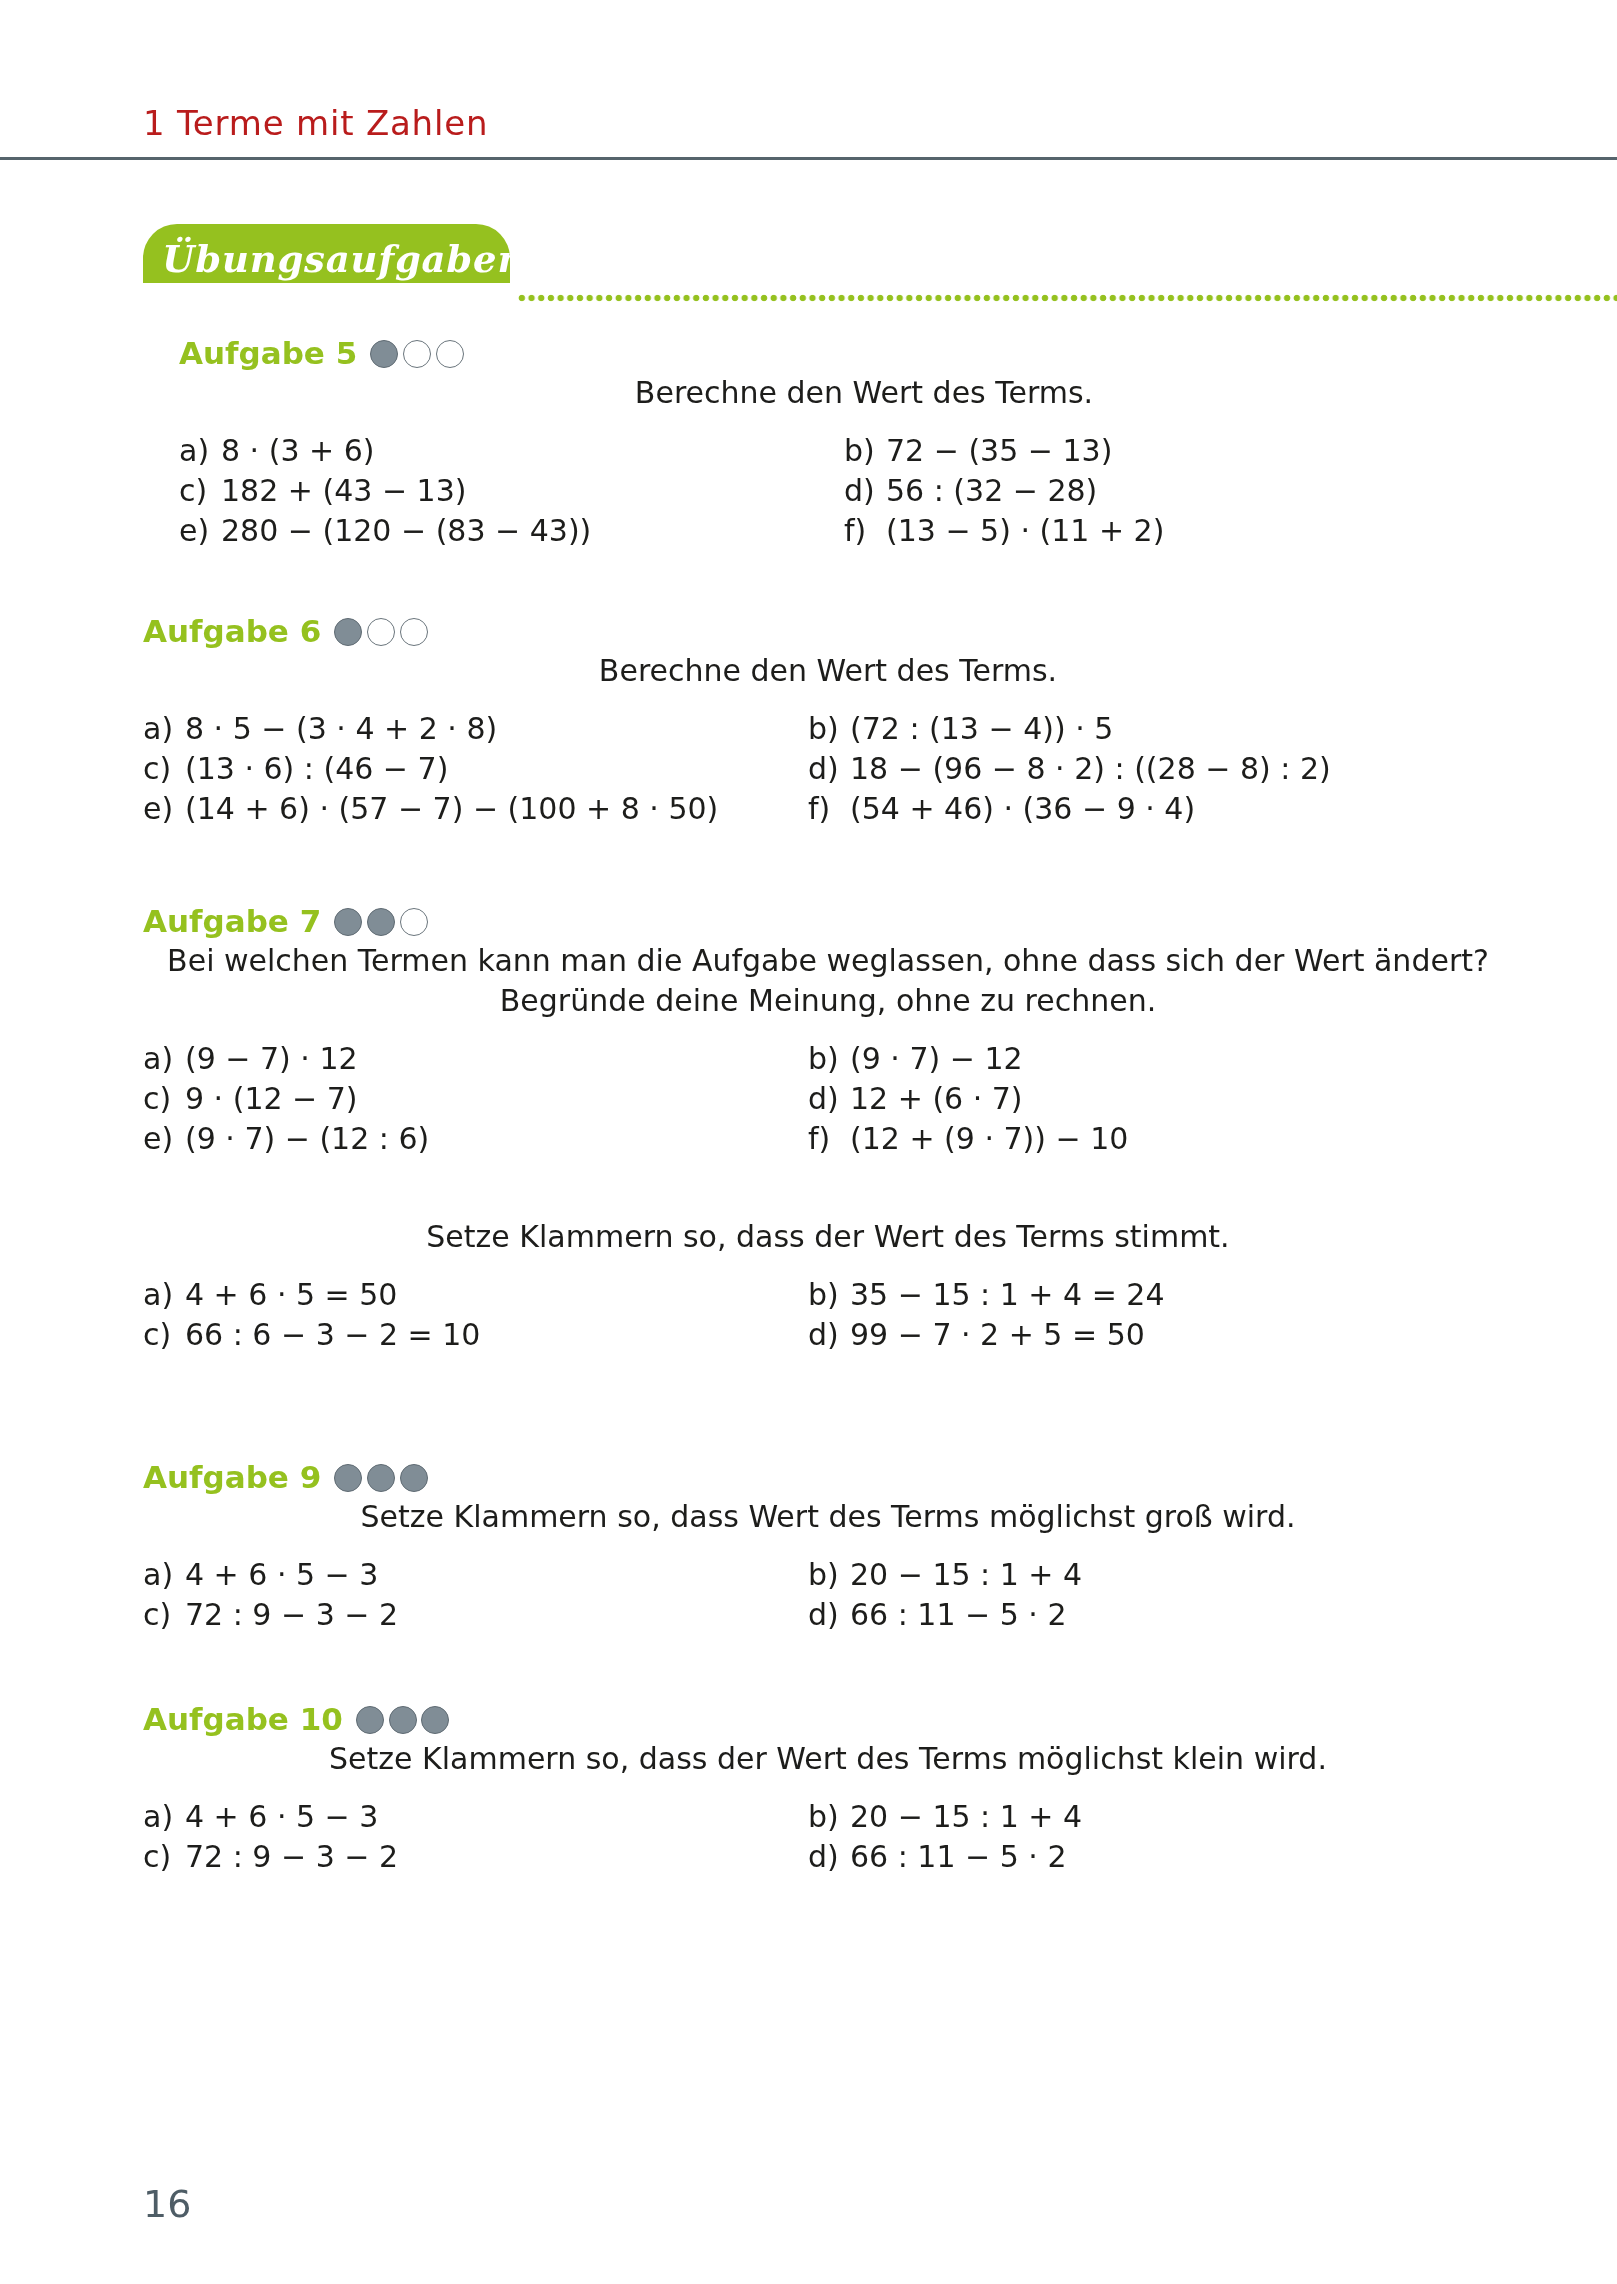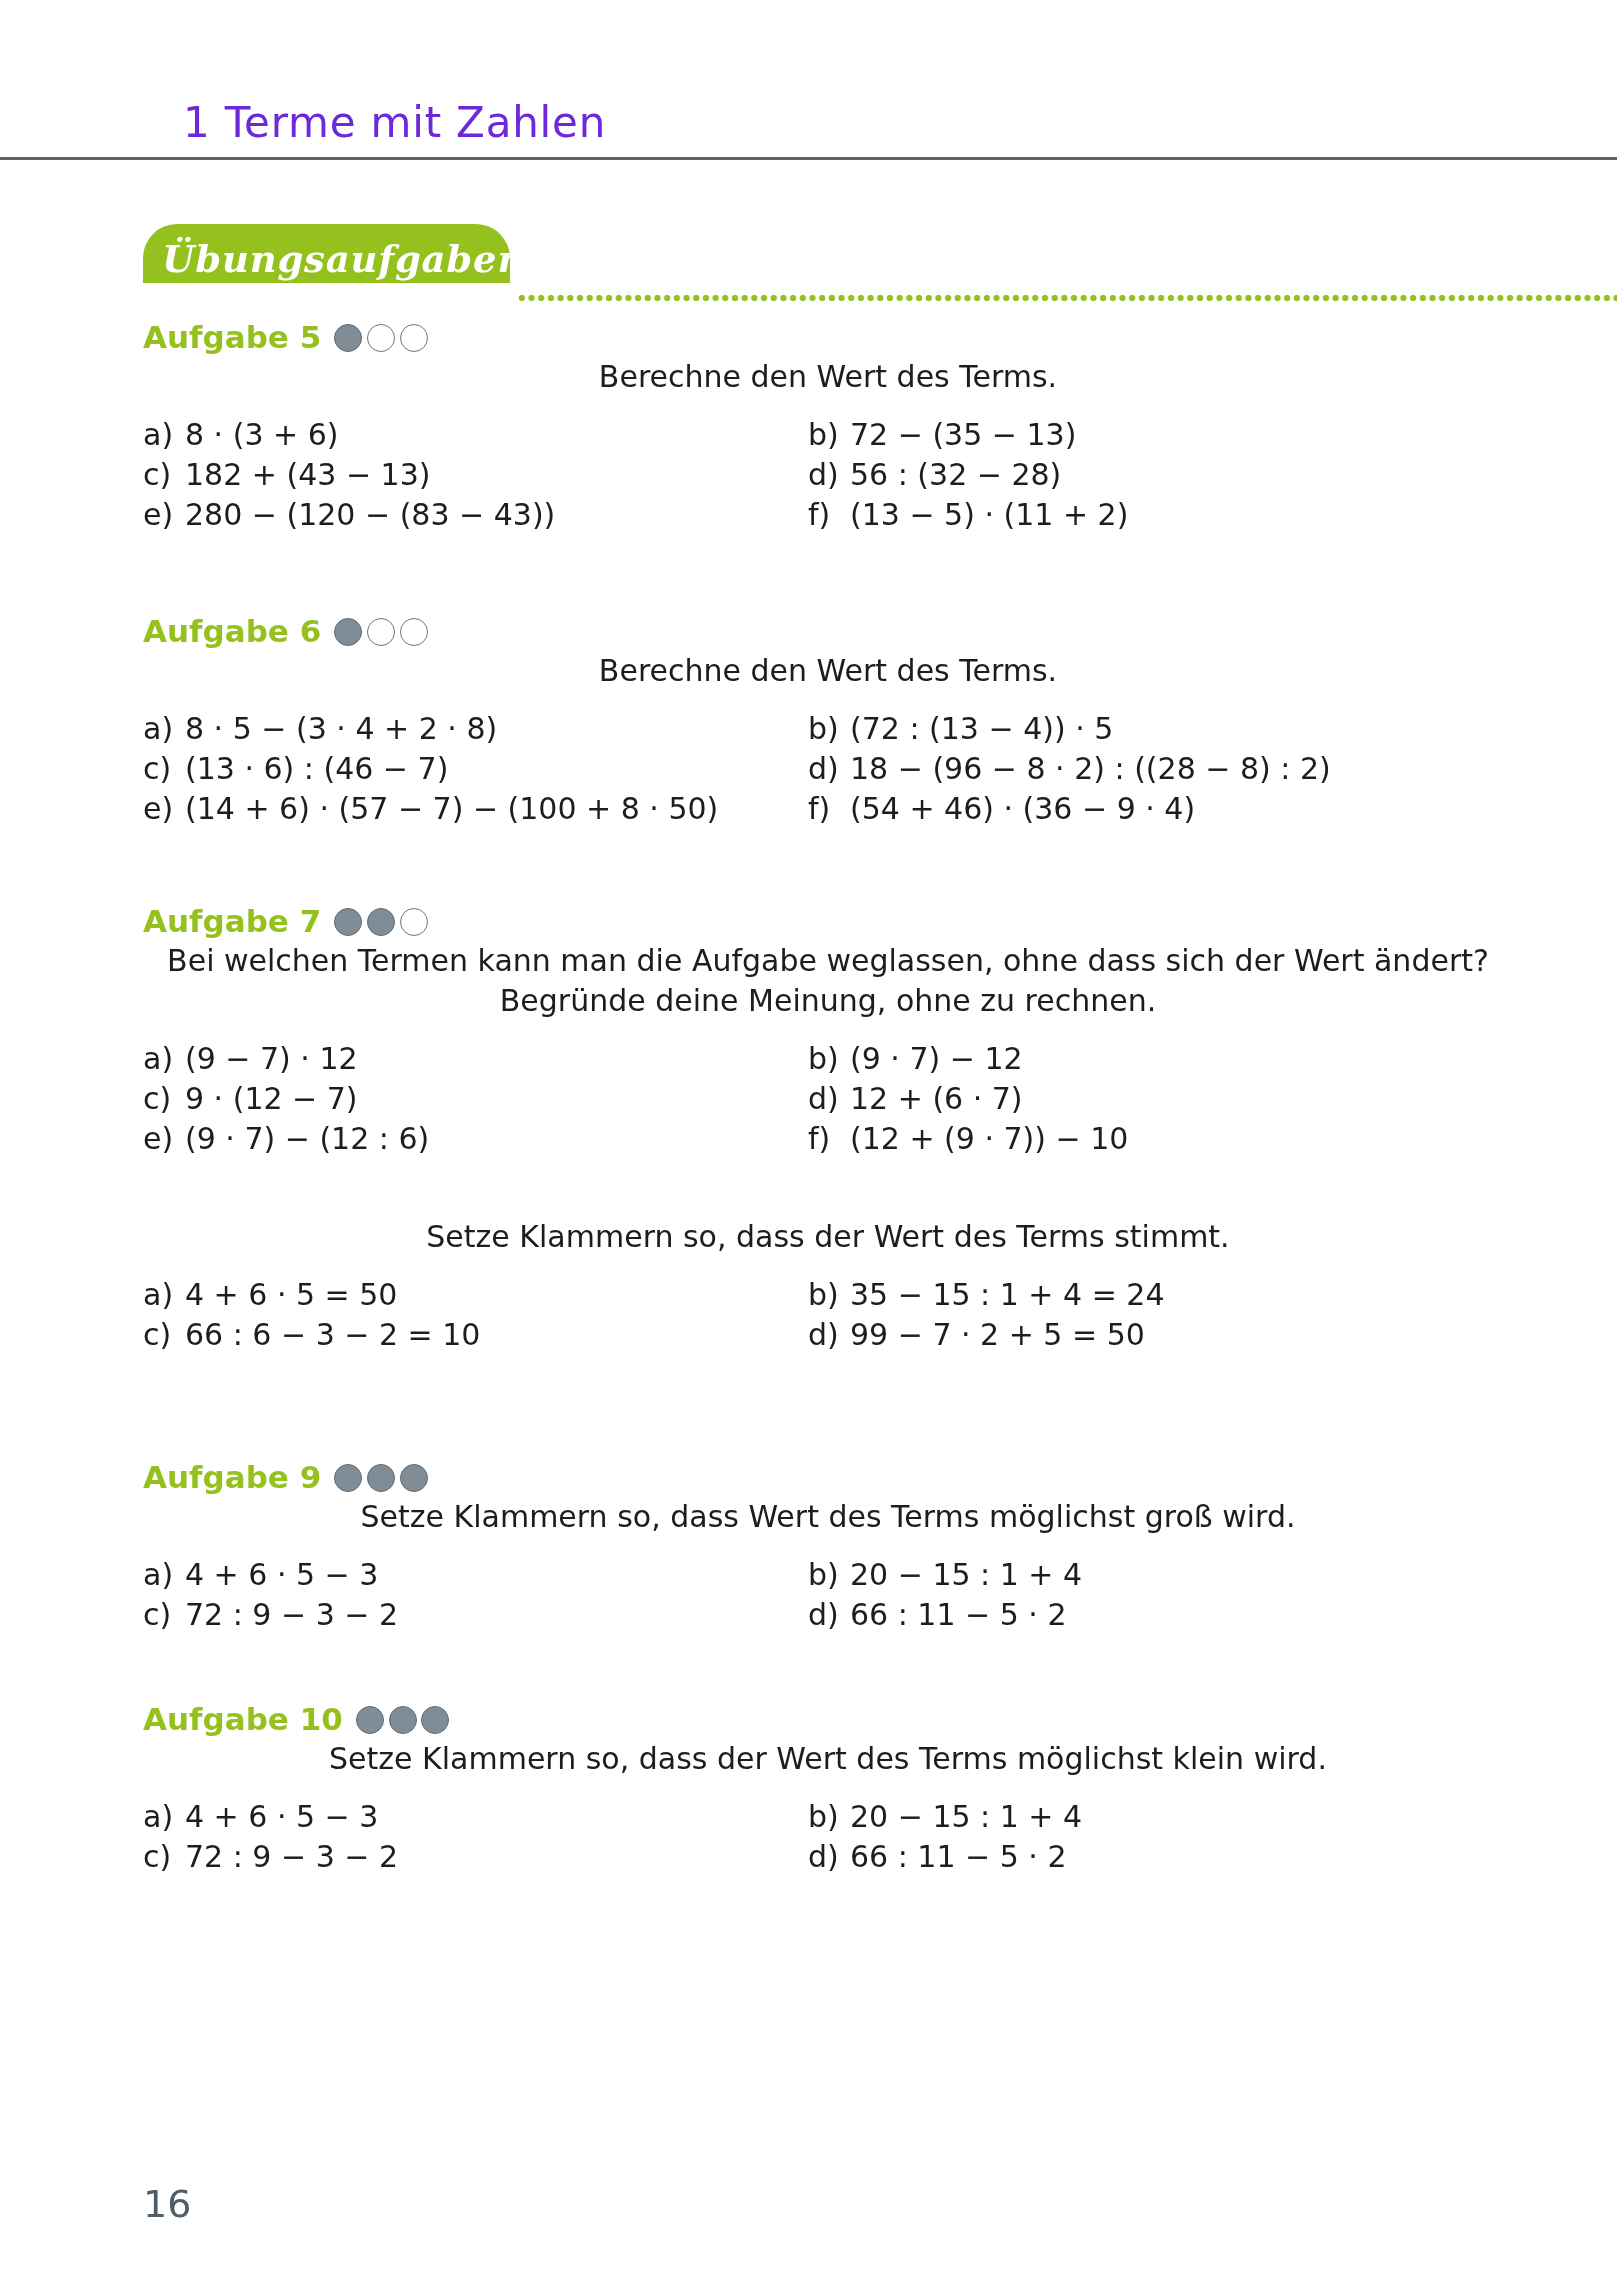--- a/index.html
+++ b/index.html
@@ -1,20 +1,20 @@
 <!DOCTYPE html>
 <html style="font-size:13px"><head>
 <meta charset="utf-8">
 <style>
   html, body { margin: 0; padding: 0; background: #ffffff; }
   body { width: 1618px; height: 2284px; position: relative; overflow: hidden;
          font-family: "DejaVu Sans", sans-serif; color: #1d1d1b; }
   .abs { position: absolute; }
-  .header-title { left: 143px; top: 103px; font-size: 42px; color: #6d28d9;
-                  letter-spacing: 0.8px; white-space: nowrap; line-height: 40px; margin-left: 40px; }
+  .header-title { left: 143px; top: 103px; font-size: 34px; color: #b91c1c;
+                  letter-spacing: 0.8px; white-space: nowrap; line-height: 40px; }
   .header-rule { left: 0; top: 157px; width: 1618px; height: 3.2px; background: #56646c; }
   .banner { left: 143px; top: 224px; width: 367px; height: 59px; background: #95c11f;
             border-radius: 34px 34px 0 0; }
   .banner-text { position: absolute; left: 19.3px; top: 11.3px; font-family: "DejaVu Serif", serif;
                  font-style: italic; font-weight: bold; font-size: 37px; color: #ffffff;
                  letter-spacing: 0.8px; white-space: nowrap; line-height: 48px; }
   .dots { left: 517px; top: 294px; width: 1101px; height: 8px;
           background-image: radial-gradient(circle, #95c11f 2.8px, transparent 3.6px);
           background-size: 9.7px 8px; background-repeat: repeat-x; }
   .task { position: absolute; left: 143px; width: 1370px; }
@@ -34,21 +34,21 @@
 <body>
 
 <div class="abs header-title">1  Terme mit Zahlen</div>
 <div class="abs header-rule"></div>
 
 <div class="abs banner">
   <span class="banner-text">Übungsaufgaben</span>
 </div>
 <div class="abs dots"></div>
 
-<div class="task" style="top:318px;">
+<div class="task" style="top:334px;margin-left:36px;">
   <div class="task-head">
     <span class="task-title">Aufgabe 5</span>
     <span class="diff">
       <span class="circle filled"></span>
       <span class="circle empty"></span>
       <span class="circle empty"></span>
     </span>
   </div>
   <div class="instr">Berechne den Wert des Terms.</div>
   <div class="items">

